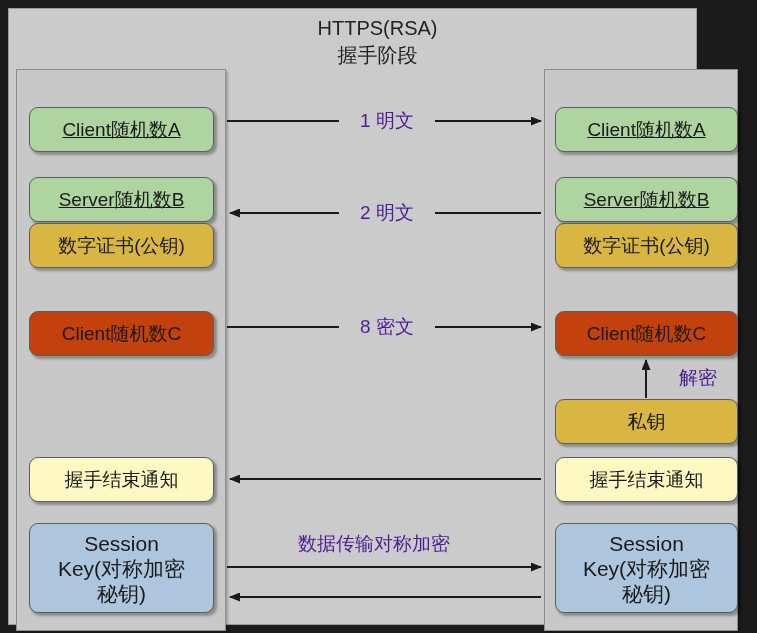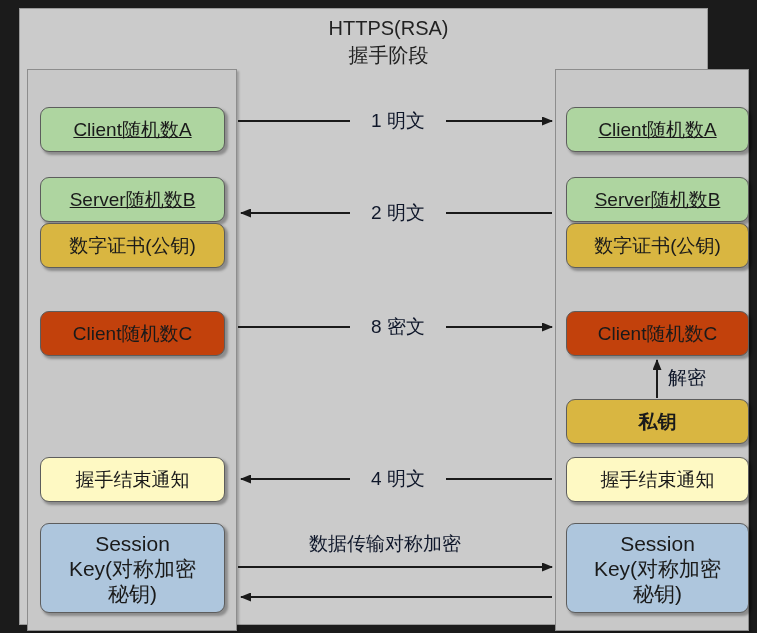--- a/index.html
+++ b/index.html
@@ -19,21 +19,21 @@
     position: absolute;
     left: 0; top: 0;
     width: 757px;
     height: 633px;
     background: #1b1b1b;
   }
 
   
   #canvas {
     position: absolute;
-    left: 19px;
+    left: 8px;
     top: 8px;
     width: 689px;
     height: 617px;
     background: #cbcbcb;
     border: 1px solid #9a9a9a;
     box-sizing: border-box;
     padding-left: 44px;
   }
 
   #title {
@@ -97,21 +97,21 @@
   #wires {
     position: absolute;
     left: 0; top: 0;
     width: 737px;
     height: 617px;
     pointer-events: none;
   }
   .wire-label {
     position: absolute;
     font-size: 19px;
-    color: #0f172a;
+    color: #4c1d95;
     text-align: center;
     background: #cbcbcb;
     padding: 0 3px;
     line-height: 21px;
     white-space: nowrap;
   }
   .wire-label.plain-bg { background: transparent; }
 </style>
 </head>
 <body>
@@ -141,21 +141,21 @@
     <div class="panel" id="panel-server"></div>
 
     <div class="node c-green" style="left:546px; top:98px; width:183px; height:45px;">Client随机数A</div>
 
     <div class="node c-green" style="left:546px; top:168px; width:183px; height:45px;">Server随机数B</div>
 
     <div class="node c-gold" style="left:546px; top:214px; width:183px; height:45px;">数字证书(公钥)</div>
 
     <div class="node c-pink" style="left:546px; top:302px; width:183px; height:45px;">Client随机数C</div>
 
-    <div class="node c-gold" style="left:546px; top:390px; width:183px; height:45px;font-weight:bold;">私钥</div>
+    <div class="node c-gold" style="left:546px; top:390px; width:183px; height:45px;">私钥</div>
 
     <div class="node c-white" style="left:546px; top:448px; width:183px; height:45px;">握手结束通知</div>
 
     <div class="node c-blue multiline" style="left:546px; top:514px; width:183px; height:90px;">Session
 Key(对称加密
 秘钥)</div>
 
     <svg id="wires" viewBox="0 0 737 617" xmlns="http://www.w3.org/2000/svg">
       <defs>
         <marker id="arrR" markerWidth="11" markerHeight="9" refX="10" refY="4.5" orient="auto" markerUnits="userSpaceOnUse">
@@ -183,20 +183,19 @@
 
       <line x1="532" y1="588" x2="221" y2="588" stroke="#1a1a1a" stroke-width="2" marker-end="url(#arrL)"></line>
     </svg>
 
     <div class="wire-label" style="left:330px; top:101px; width:90px;">1 明文</div>
 
     <div class="wire-label" style="left:330px; top:193px; width:90px;">2 明文</div>
 
     <div class="wire-label" style="left:330px; top:307px; width:90px;">8 密文</div>
 
-    <div class="wire-label" style="left:330px; top:459px; width:90px;">4 明文</div>
 
     <div class="wire-label plain-bg" style="left:262px; top:524px; width:200px;">数据传输对称加密</div>
 
-    <div class="wire-label plain-bg" style="left:645px; top:358px; width:60px; text-align:left;">解密</div>
+    <div class="wire-label plain-bg" style="left:645px; top:358px; width:60px; text-align:right;">解密</div>
 
   </div>
 </div>
 
 </body></html>

